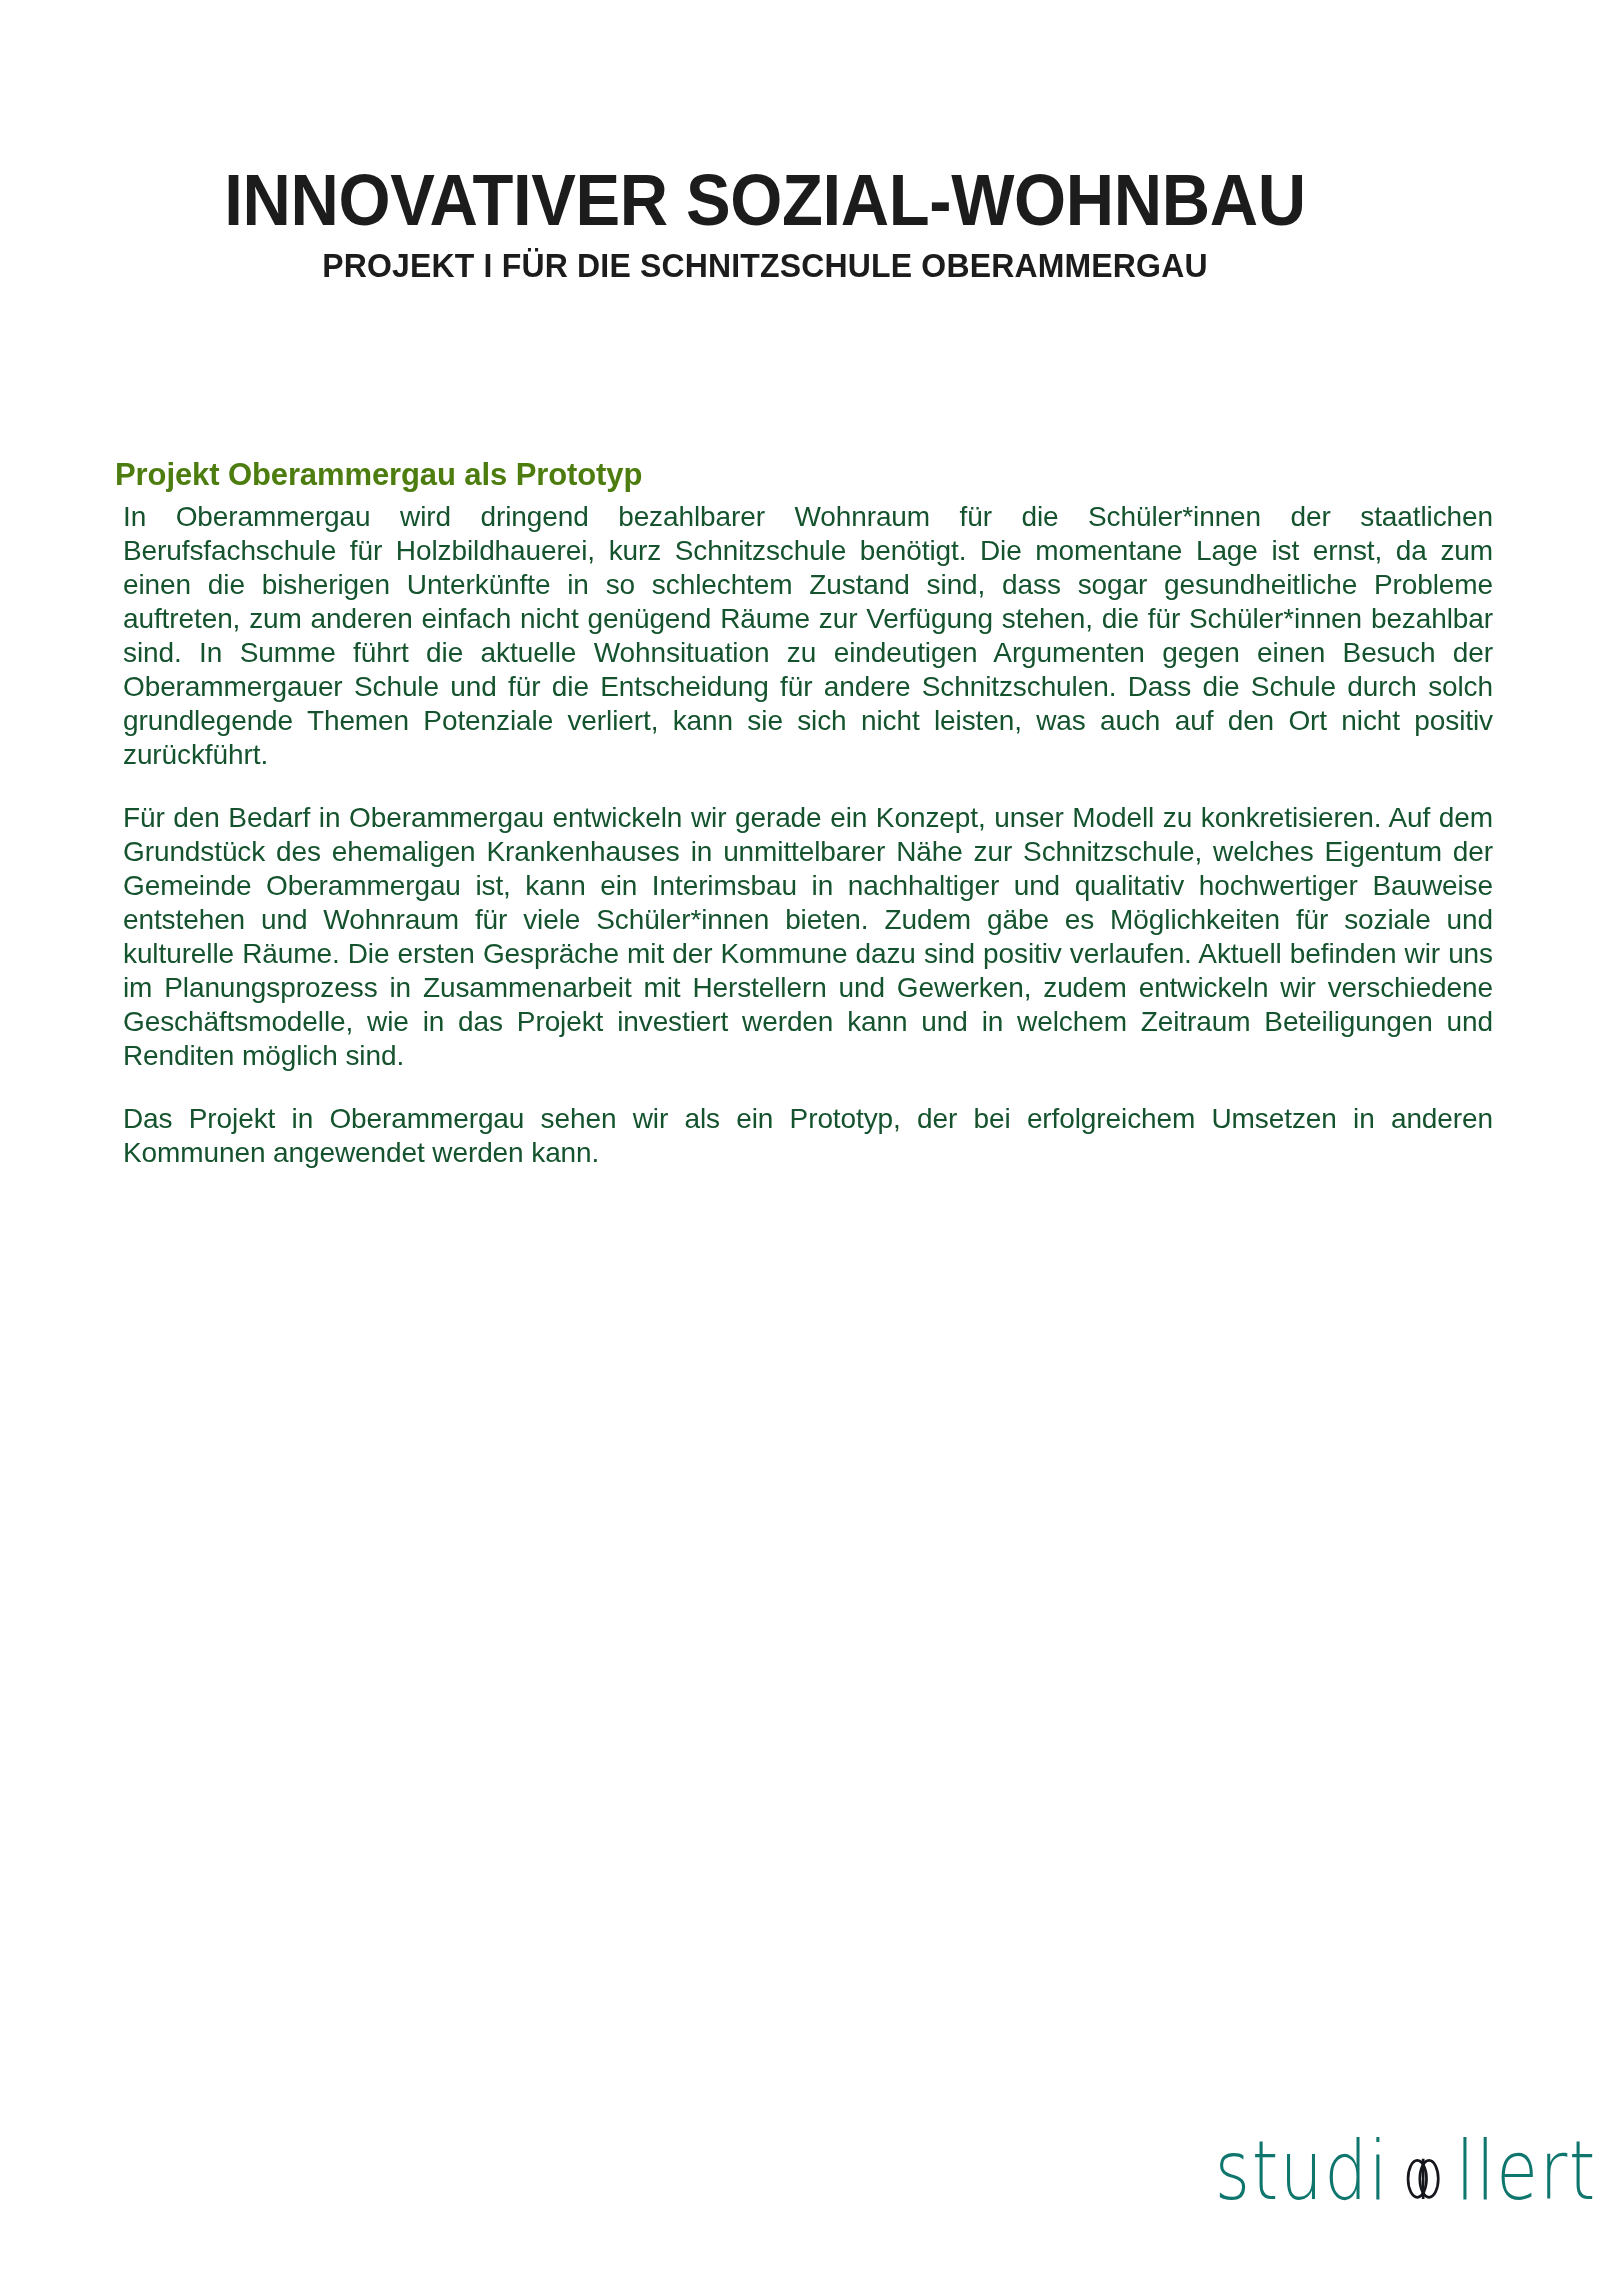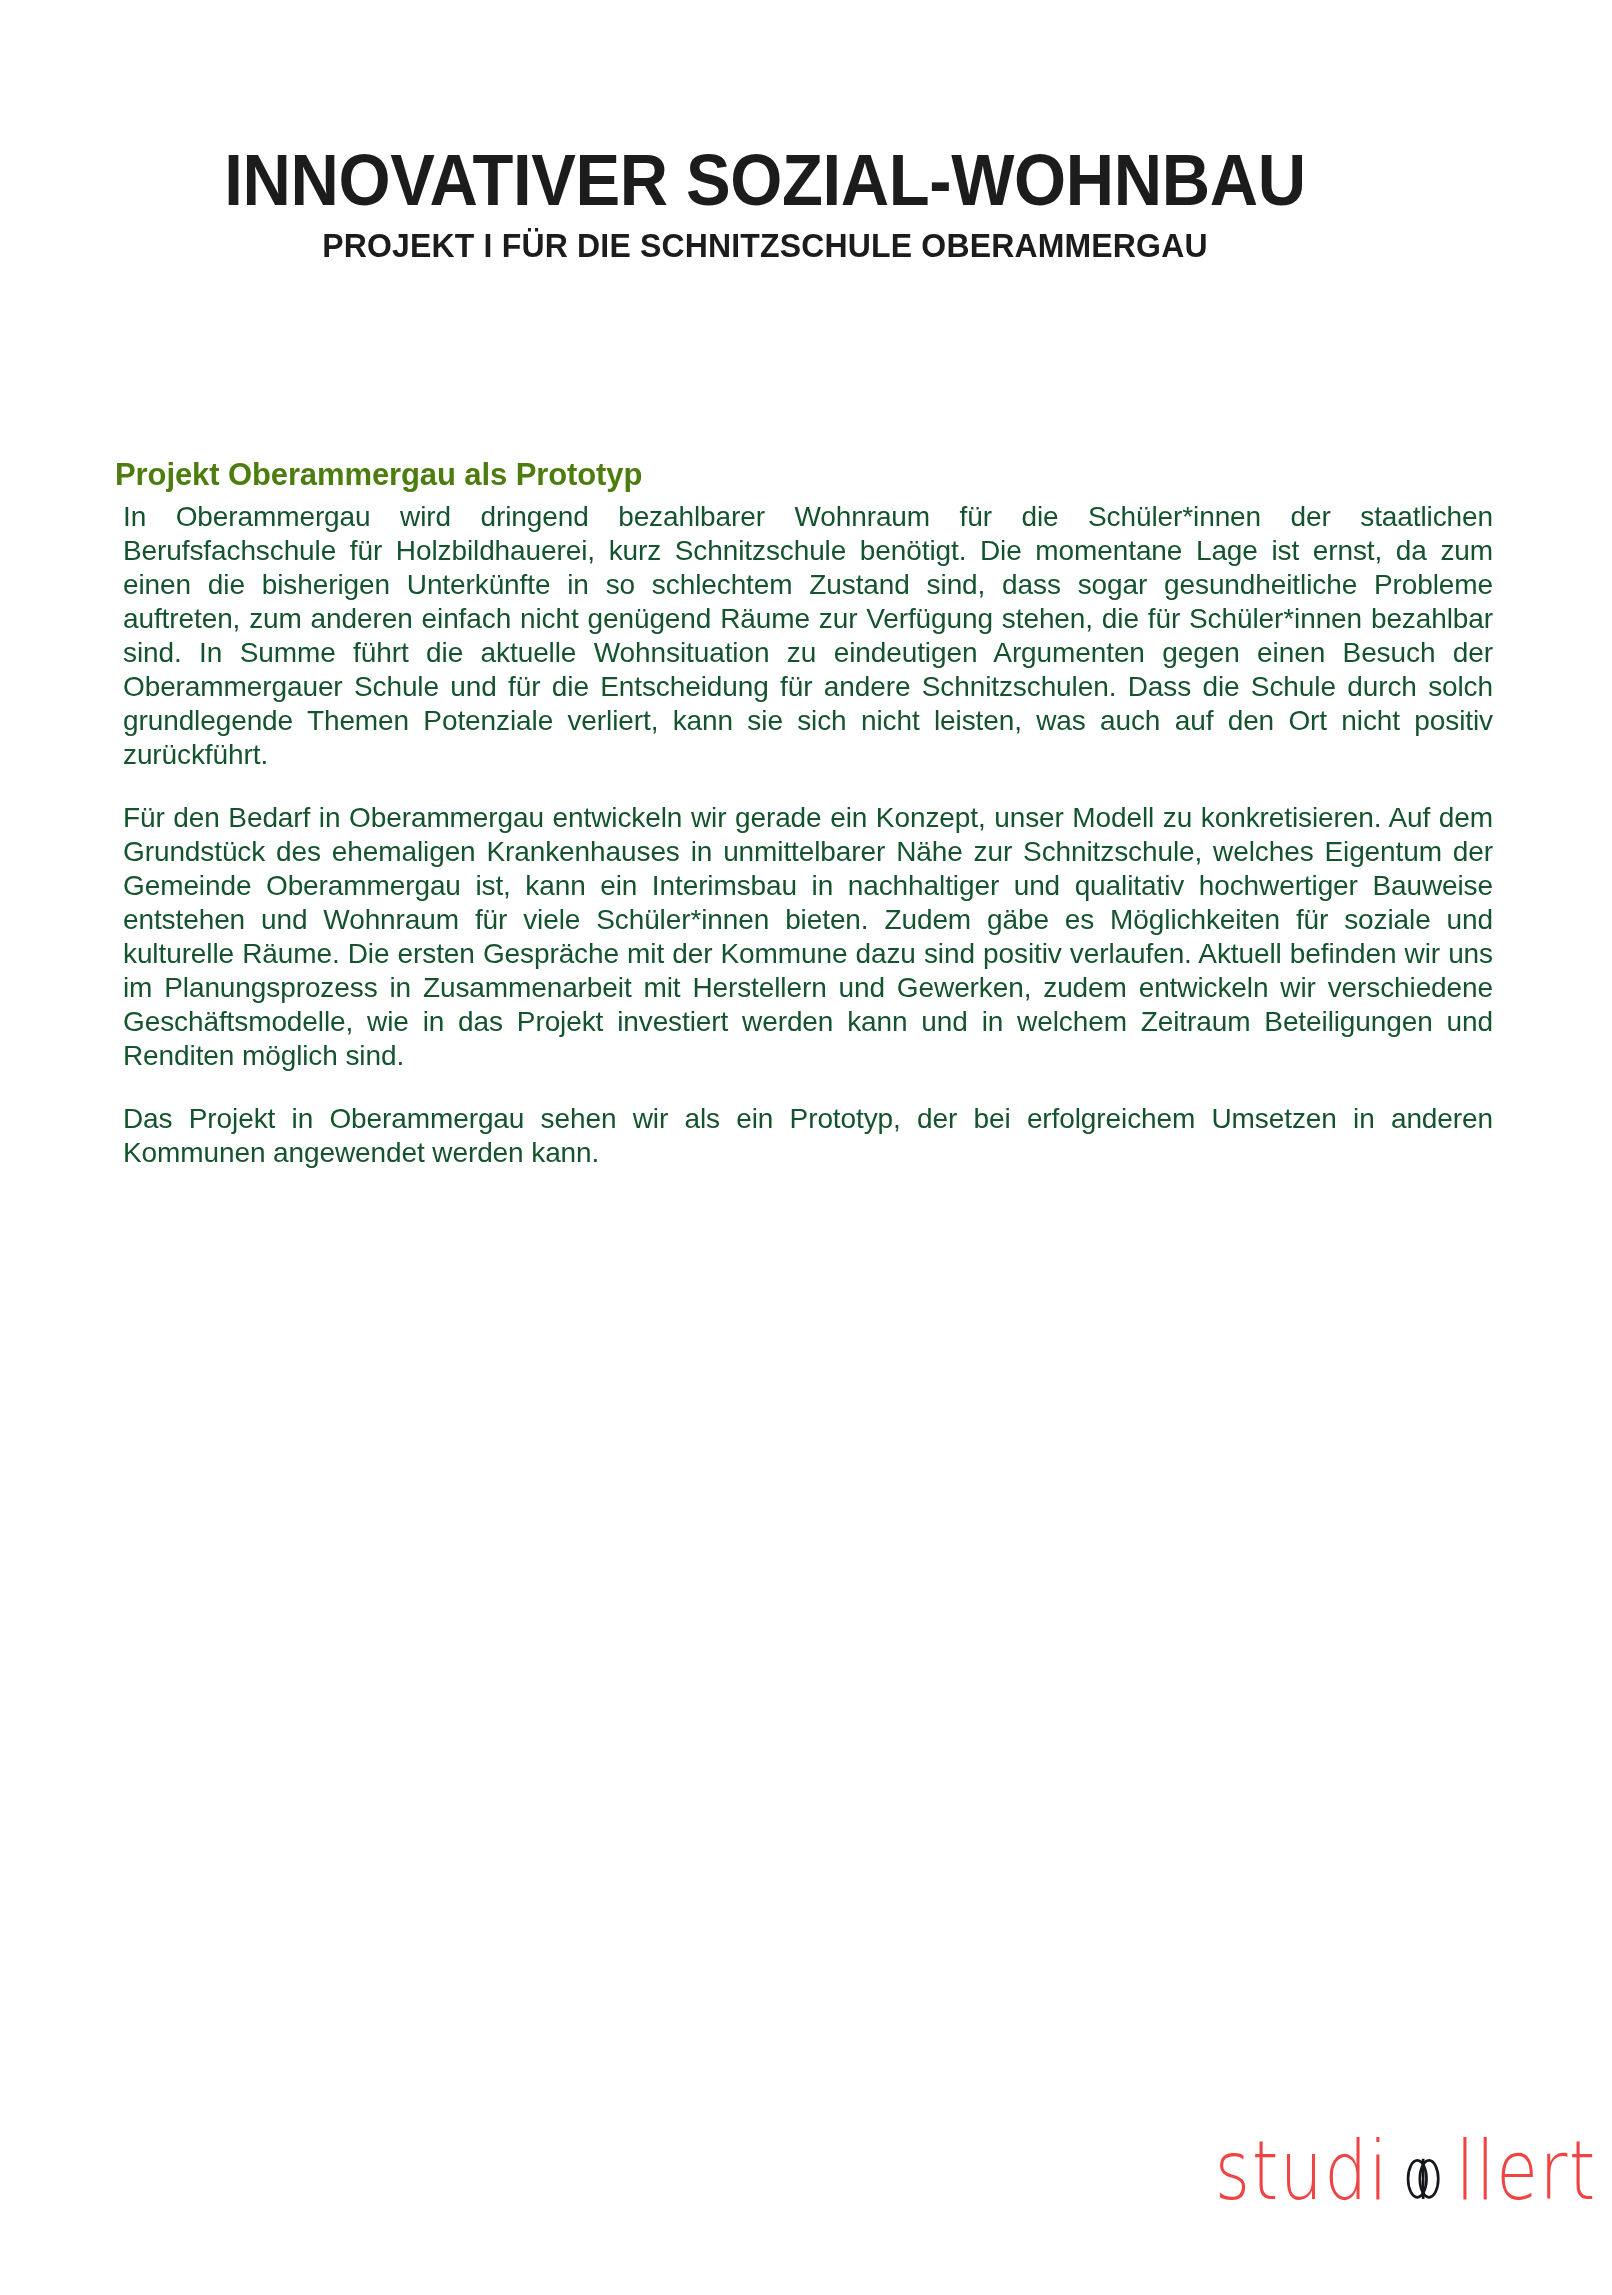--- a/index.html
+++ b/index.html
@@ -16,21 +16,21 @@
     background: #ffffff;
     overflow: hidden;
     font-family: "Liberation Sans", "DejaVu Sans", sans-serif;
     color: #1a1a1a;
     -webkit-font-smoothing: antialiased;
   }
 
   
   .title-block {
     position: absolute;
-    top: 144px;
+    top: 164px;
     left: 0;
     width: 1530px;
     text-align: center;
   }
 
   .doc-title {
     font-family: "Liberation Sans Narrow", "Liberation Sans", "DejaVu Sans Condensed", sans-serif;
     font-size: 72px;
     font-weight: 700;
     line-height: 1.0;
@@ -93,21 +93,21 @@
   .logo-wrap {
     position: absolute;
     left: 1203px;
     top: 2132px;
     display: flex;
     align-items: baseline;
     font-family: "DejaVu Sans Light", "Liberation Sans", "DejaVu Sans", sans-serif;
     font-size: 77px;
     font-weight: 300;
     letter-spacing: 1.7px;
-    color: #ef4444;
+    color: #0f766e;
     line-height: 1;
   }
 
   .logo-text {
     font-weight: 300;
     transform: scaleX(0.88) scaleY(1.06);
     transform-origin: left baseline;
     display: inline-block;
   }
 

